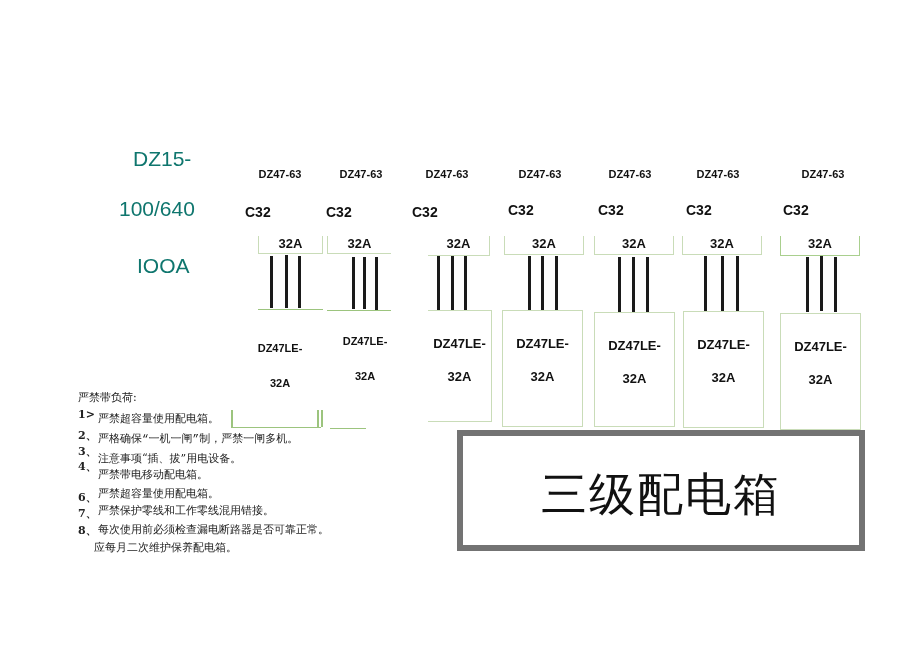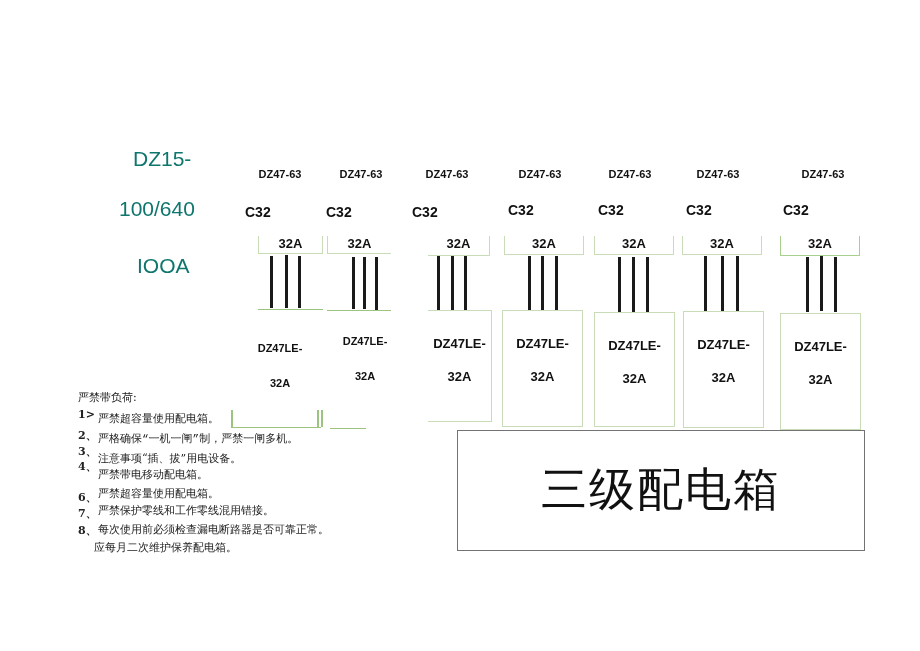--- a/index.html
+++ b/index.html
@@ -10,21 +10,21 @@
   .top-model { font-size: 11px; font-weight: bold; white-space: nowrap; text-align: center; width: 70px; }
   .top-curve { font-size: 14px; font-weight: bold; text-align: left; width: 70px; }
   .top-box { border: 1px solid #c9dcb8; border-top: none; box-sizing: border-box; }
   .top-box span { position: absolute; width: 100%; text-align: center; font-size: 13px; font-weight: bold; top: 0; }
   .wire { position: absolute; width: 3px; background: #1a1a1a; }
   .bot-box { border: 1px solid #c9dcb8; box-sizing: border-box; }
   .bot-box .l1, .bot-box .l2 { position: absolute; width: 100%; text-align: center; font-size: 13px; font-weight: bold; }
   .notes { font-family: "DejaVu Serif", "Liberation Serif", serif; font-size: 11px; color: #222; }
   .note-num { position: absolute; font-weight: bold; font-size: 11px; }
   .note-txt { position: absolute; white-space: nowrap; font-size: 11px; }
-  .title-box { border: 1px solid #737373; box-sizing: border-box; }
+  .title-box { border: 6px solid #737373; box-sizing: border-box; }
   .title-box span { position: absolute; left: 0; right: 0; text-align: center; top: 28px;
                     font-family: "DejaVu Serif", "Liberation Serif", serif; font-size: 46px; color: #111; letter-spacing: 2px; }
   .gline { position: absolute; background: #9cc47e; }
 </style>
 </head>
 <body>
 
 <div class="abs main-label" style="left:133px; top:147px;">DZ15-</div>
 <div class="abs main-label" style="left:119px; top:197px;">100/640</div>
 <div class="abs main-label" style="left:137px; top:254px;">IOOA</div>

